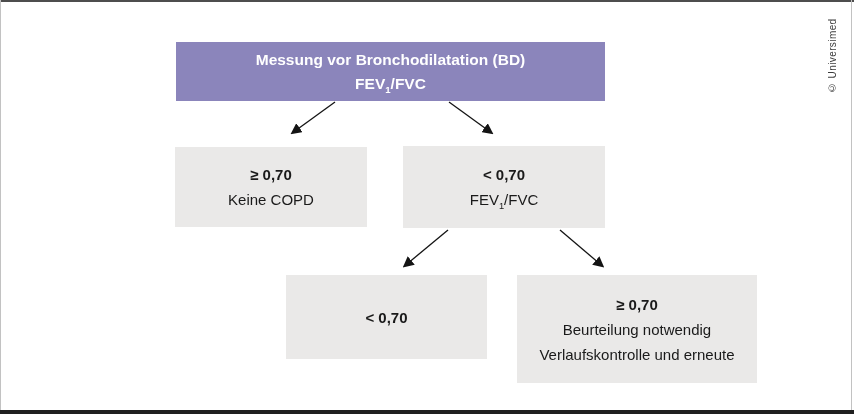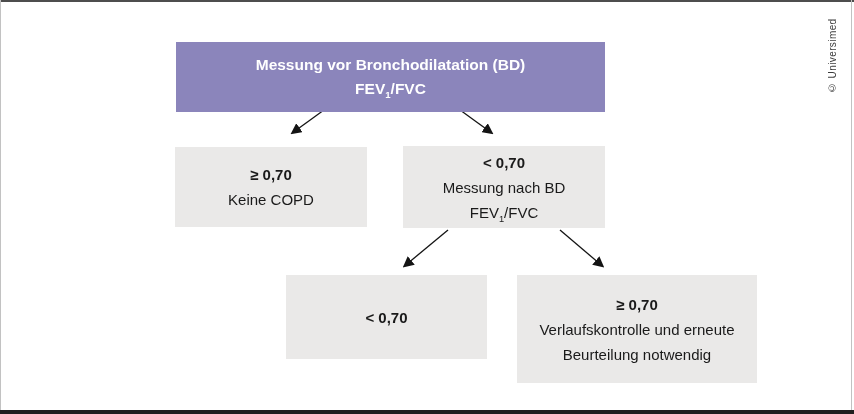--- a/index.html
+++ b/index.html
@@ -51,21 +51,21 @@
     flex-direction: column;
     align-items: center;
     justify-content: center;
     text-align: center;
     line-height: 25px;
     font-size: 15px;
     color: var(--text-dark, #1a1a1a);
   }
   .node-root {
     left: 176px; top: 42px;
-    width: 429px; height: 70px;
+    width: 429px; height: 59px;
     background: var(--accent-purple, #8b85bb);
     color: var(--header-text, #ffffff);
     font-weight: bold;
     font-size: 15.5px;
     line-height: 24px;
   }
   .node-no-copd {
     left: 175px; top: 147px;
     width: 192px; height: 80px;
     background: var(--box-gray, #eae9e8);
@@ -135,31 +135,30 @@
     <div><span>FEV</span><sub class="fev-sub">1</sub><span>/FVC</span></div>
   </div>
 
   <div class="node node-no-copd">
     <div class="value-line">≥ 0,70</div>
     <div>Keine COPD</div>
   </div>
 
   <div class="node node-after-bd">
     <div class="value-line">&lt; 0,70</div>
-    <div>Messung nach BD</div>
     <div><span>FEV</span><sub class="fev-sub">1</sub><span>/FVC</span></div>
   </div>
 
   <div class="node node-copd-confirmed">
     <div class="value-line">&lt; 0,70</div>
   </div>
 
   <div class="node node-asthma">
     <div class="value-line">≥ 0,70</div>
+    <div>Beurteilung notwendig</div>
     <div>Verlaufskontrolle und erneute</div>
-    <div>Beurteilung notwendig</div>
   </div>
 
   <div class="copyright">© Universimed</div>
 
   <div class="rule-bottom"></div>
 
 </div>
 
 </body></html>

